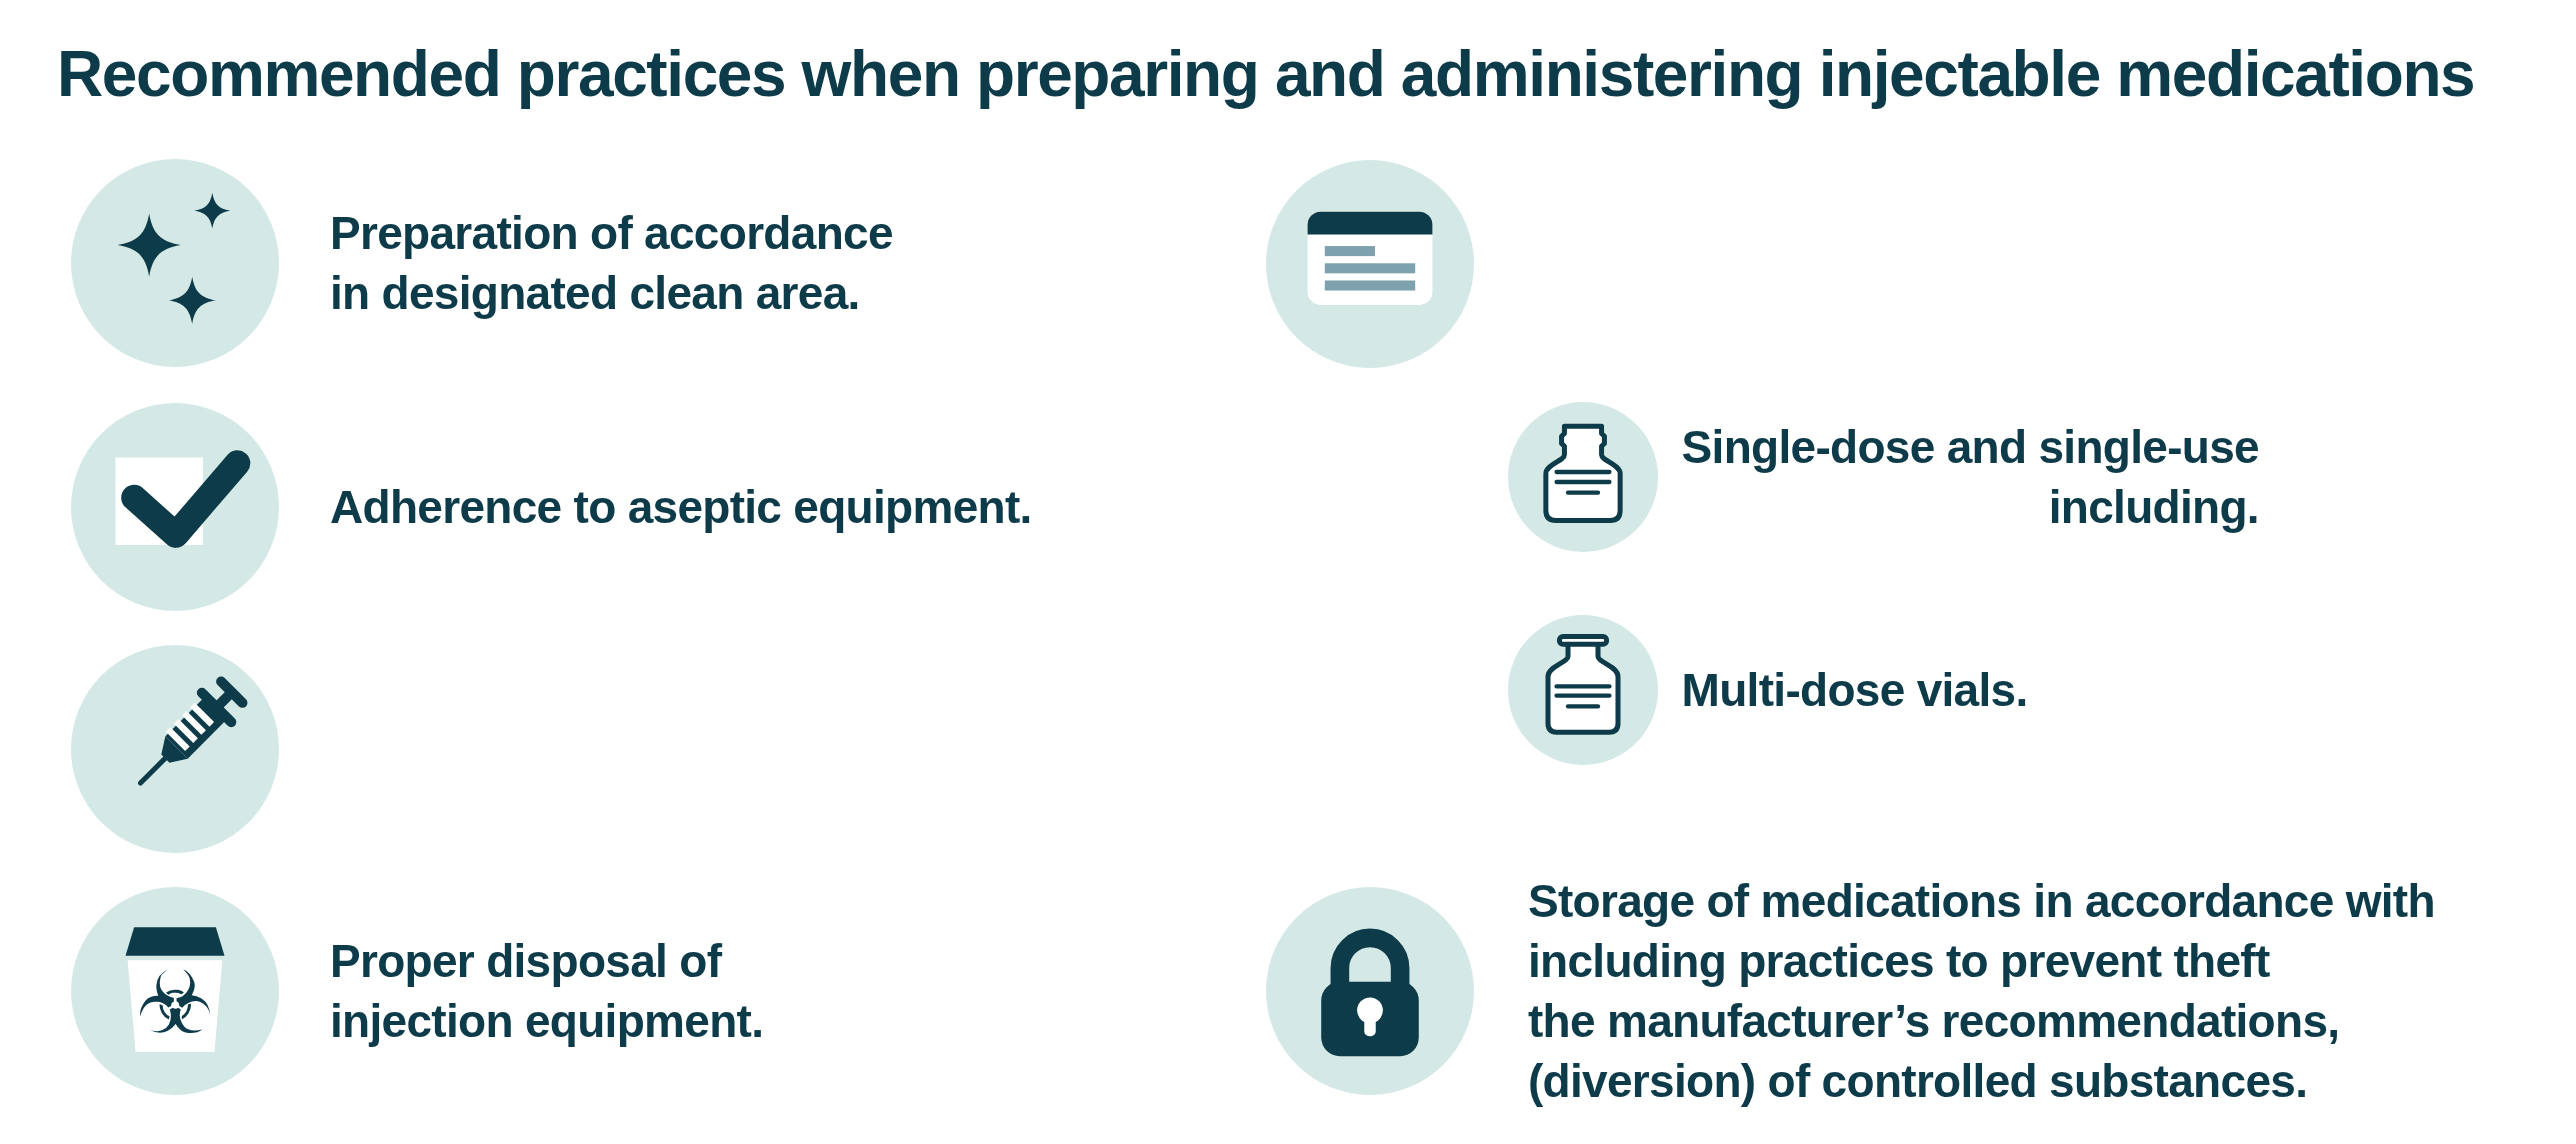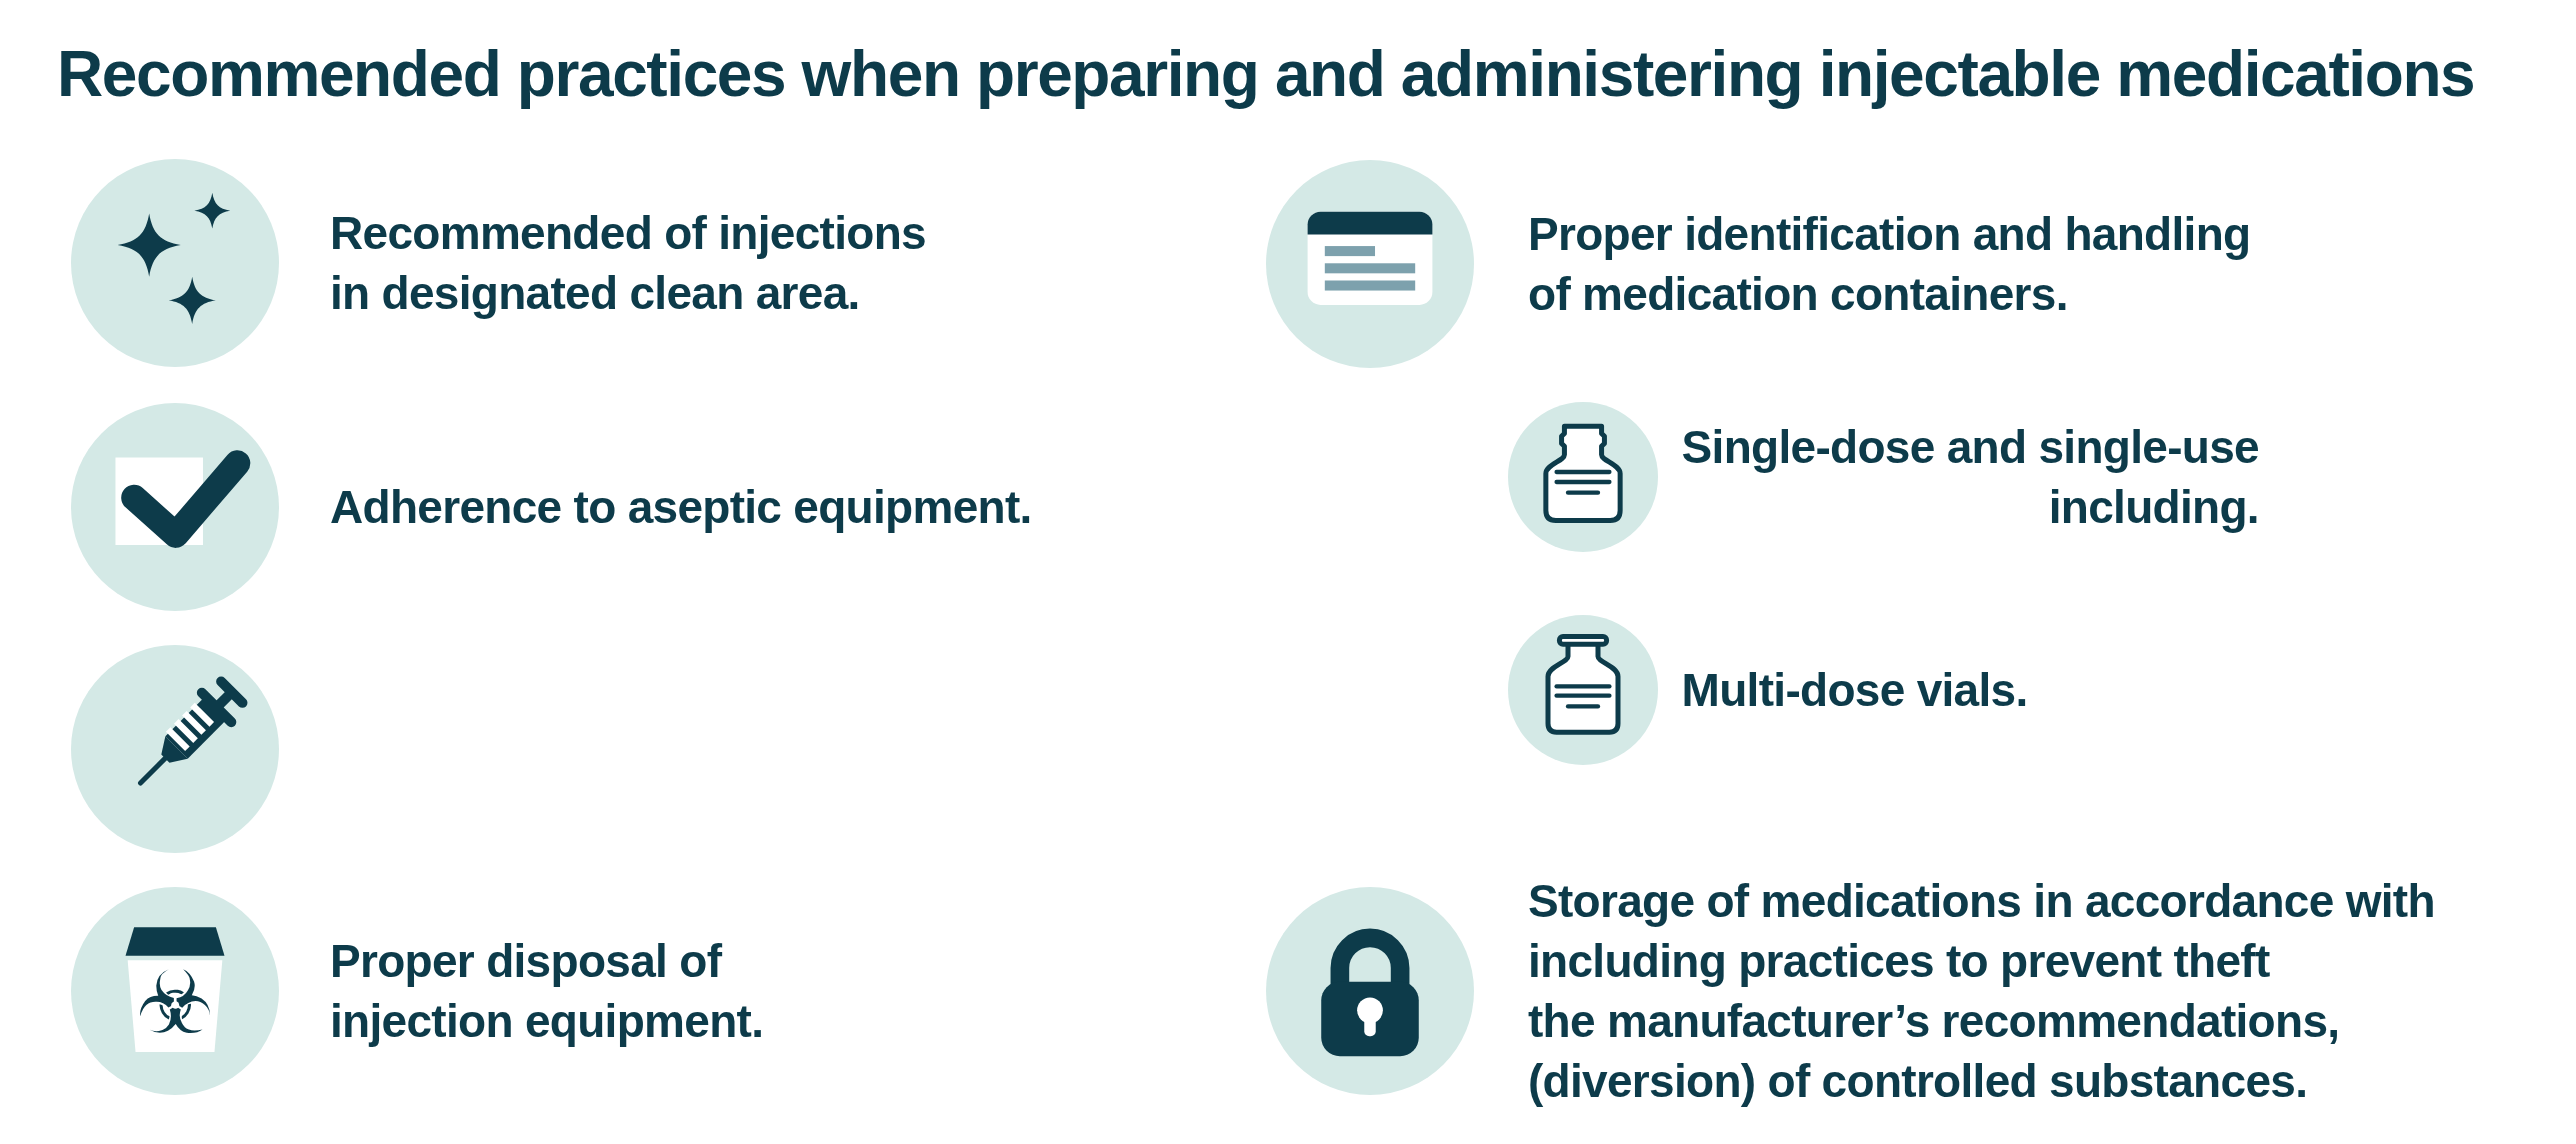--- a/index.html
+++ b/index.html
@@ -43,21 +43,21 @@
         <g transform="translate(136,164) scale(0.66)">
             <path d="M50 0 C55.5 32 68 44.5 100 50 C68 55.5 55.5 68 50 100 C44.5 68 32 55.5 0 50 C32 44.5 44.5 32 50 0 Z"></path>
           </g>
         <g transform="translate(172,47) scale(0.5)">
             <path d="M50 0 C55.5 32 68 44.5 100 50 C68 55.5 55.5 68 50 100 C44.5 68 32 55.5 0 50 C32 44.5 44.5 32 50 0 Z"></path>
           </g>
       </g>
     </svg>
   </div>
   <div class="itemtext gap-l">
-    <div>Recommended of injections</div>
+    <div>Preparation of accordance</div>
     <div>in designated clean area.</div>
   </div>
 </div>
 
 <div class="row" style="left:71px;top:403px;height:208px;">
   <div class="circle lg">
     <svg width="208" height="208" viewBox="0 0 290 290">
       <rect x="62" y="76" width="122" height="122" fill="#ffffff"></rect>
       <path d="M88 132 L146 184 L232 84" fill="none" stroke="#0d3b4a" stroke-width="36" stroke-linecap="round" stroke-linejoin="round"></path>
     </svg>
@@ -109,24 +109,20 @@
     <svg width="208" height="208" viewBox="0 0 290 290">
       <rect x="58" y="72" width="174" height="130" rx="18" fill="#ffffff"></rect>
       <path d="M58 104 v-14 a18 18 0 0 1 18 -18 h138 a18 18 0 0 1 18 18 v14 Z" fill="#0d3b4a"></path>
       <g fill="#7da1ad">
         <rect x="82" y="120" width="70" height="14"></rect>
         <rect x="82" y="144" width="126" height="14"></rect>
         <rect x="82" y="168" width="126" height="14"></rect>
       </g>
     </svg>
   </div>
-  <div class="itemtext gap-r">
-    <div>Proper identification and handling</div>
-    <div>of medication containers.</div>
-  </div>
 </div>
 
 <div class="row" style="left:1508px;top:402px;height:150px;">
   <div class="circle sm">
     <svg width="150" height="150" viewBox="0 0 210 210">
       <path d="M79 34 L131 34 L131 44 L135 48 L135 58 L131 62 L131 74 C131 82 157 88 157 100 L157 152 Q157 166 143 166 L67 166 Q53 166 53 152 L53 100 C53 88 79 82 79 74 L79 62 L75 58 L75 48 L79 44 Z" fill="#ffffff" stroke="#0d3b4a" stroke-width="7" stroke-linejoin="round"></path>
       <g stroke="#0d3b4a" stroke-width="6" stroke-linecap="round">
         <line x1="68" y1="98" x2="142" y2="98"></line>
         <line x1="68" y1="112" x2="142" y2="112"></line>
         <line x1="84" y1="127" x2="126" y2="127"></line>

